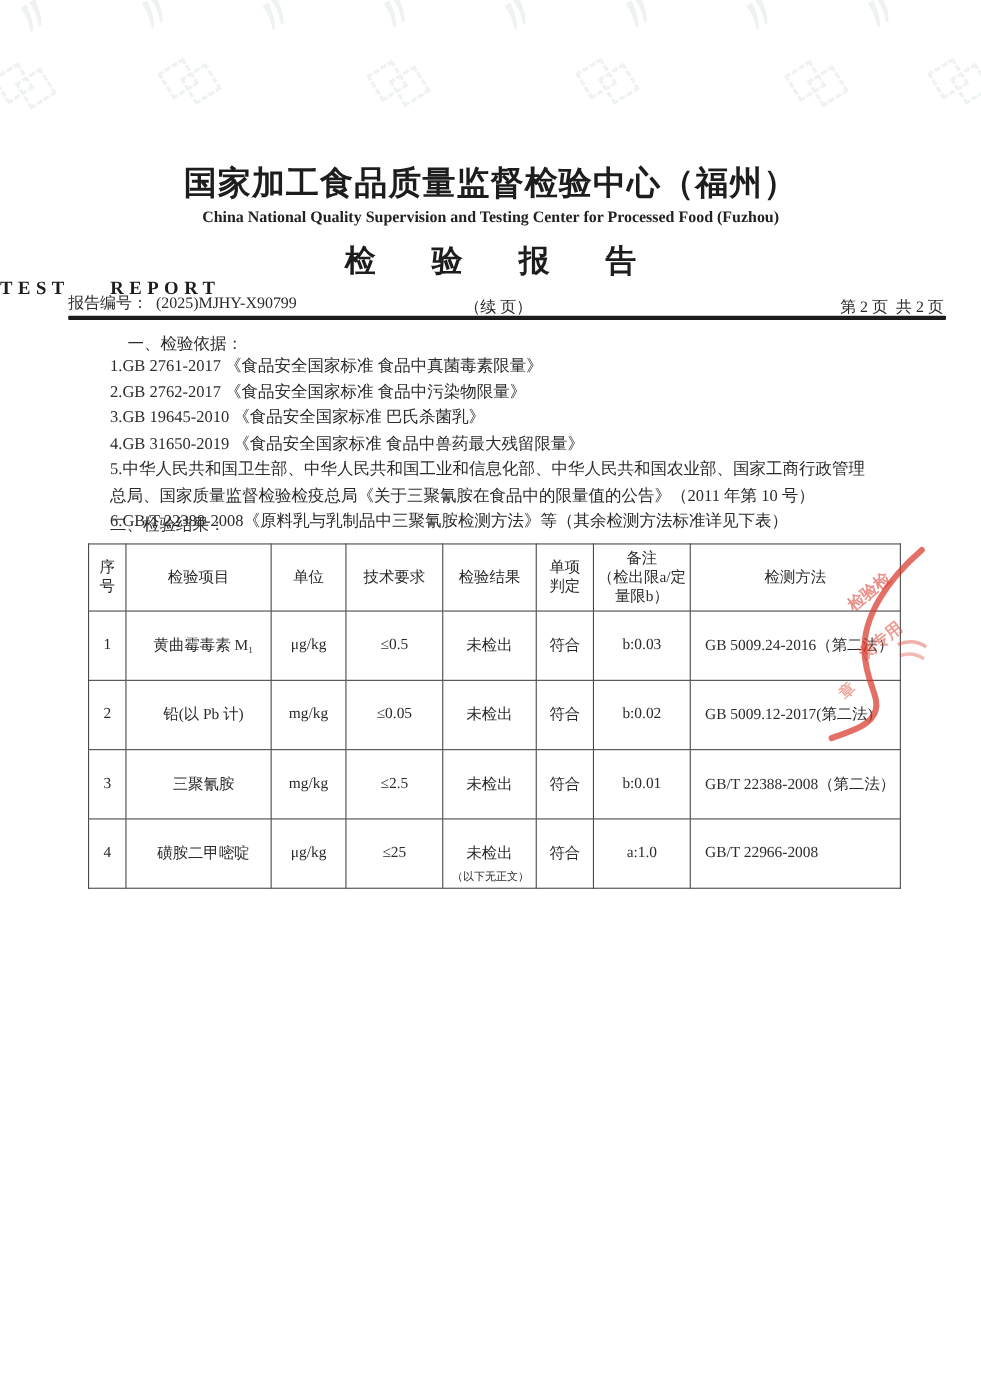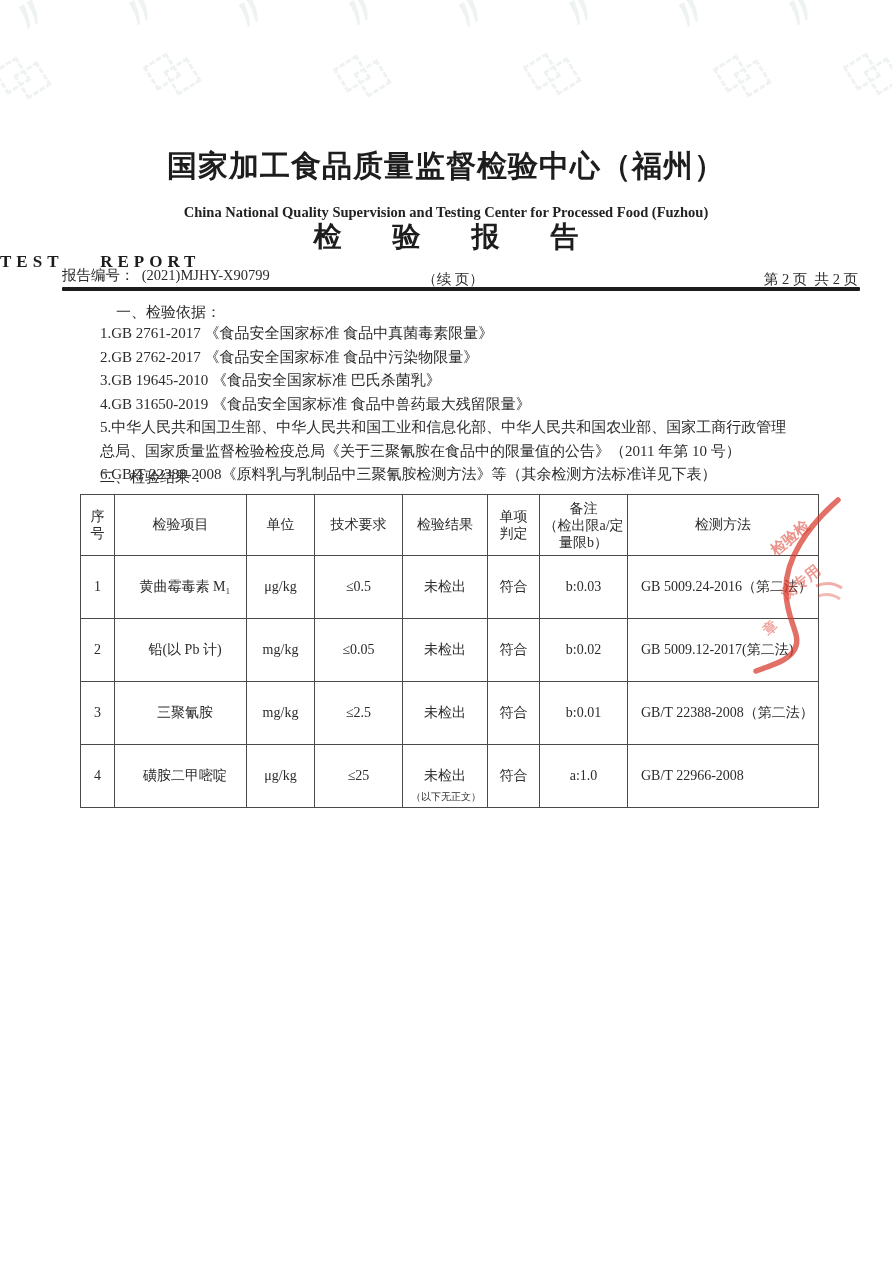--- a/index.html
+++ b/index.html
@@ -30,21 +30,20 @@
     text-align:center;
     font-size:30px;font-weight:bold;
     letter-spacing:1px;
     color:#1d1d1d;
   }
   .center-name-en{
     position:absolute;top:190px;left:0;right:0;
     text-align:center;
     font-size:14.5px;font-weight:bold;
     color:#222;
-    margin-top:14px;
   }
   .report-title-cn{
     position:absolute;top:218px;left:0;right:0;
     text-align:center;
     font-size:28px;font-weight:bold;
     letter-spacing:22px;
     text-indent:22px;
     color:#1d1d1d;
   }
   .report-title-en{
@@ -135,21 +134,21 @@
   <span class="wm" style="left:530px;top:48px;">⿻</span>
   <span class="wm" style="left:720px;top:50px;">⿻</span>
   <span class="wm" style="left:850px;top:48px;">⿻</span>
 
   <div class="center-name">国家加工食品质量监督检验中心（福州）</div>
   <div class="center-name-en">China National Quality Supervision and Testing Center for Processed Food (Fuzhou)</div>
   <div class="report-title-cn">检 验 报 告</div>
   <div class="report-title-en">TEST    REPORT</div>
 
   <div class="meta-line">
-    <span class="meta-left"><span>报告编号：  </span><span>(2021)MJHY-X90799</span></span>
+    <span class="meta-left"><span>报告编号：  </span><span>(2025)MJHY-X90799</span></span>
     <span class="meta-center">（续 页）</span>
     <span class="meta-right">第 2 页  共 2 页</span>
   </div>
   <div class="thick-rule"></div>
 
   <div class="basis-heading">一、检验依据：</div>
   <div class="basis-list">
     <p class="basis-item">1.GB 2761-2017 《食品安全国家标准 食品中真菌毒素限量》</p>
     <p class="basis-item">2.GB 2762-2017 《食品安全国家标准 食品中污染物限量》</p>
     <p class="basis-item">3.GB 19645-2010 《食品安全国家标准 巴氏杀菌乳》</p>

